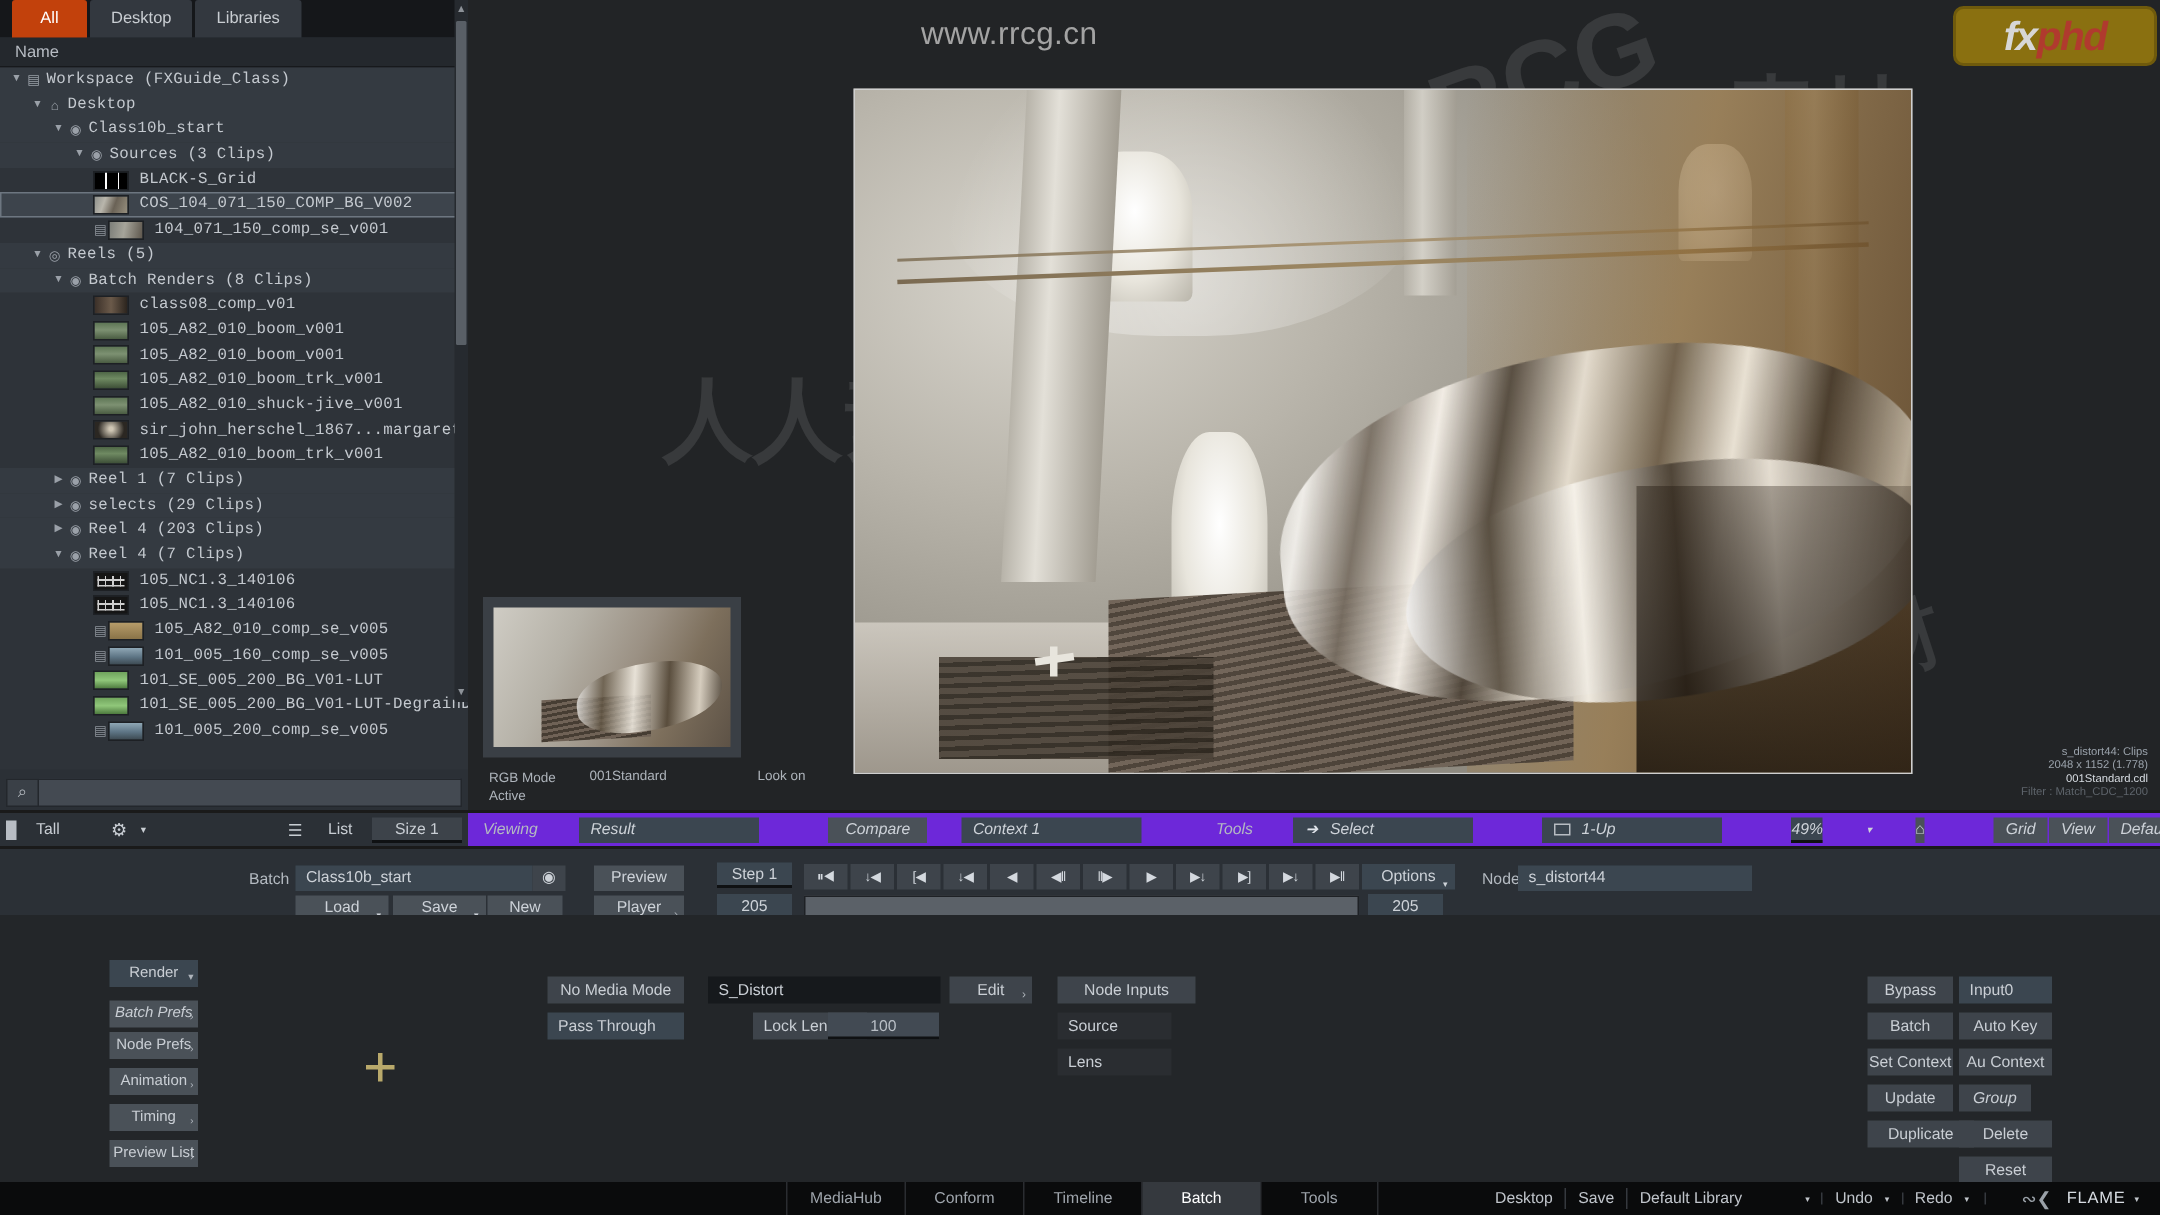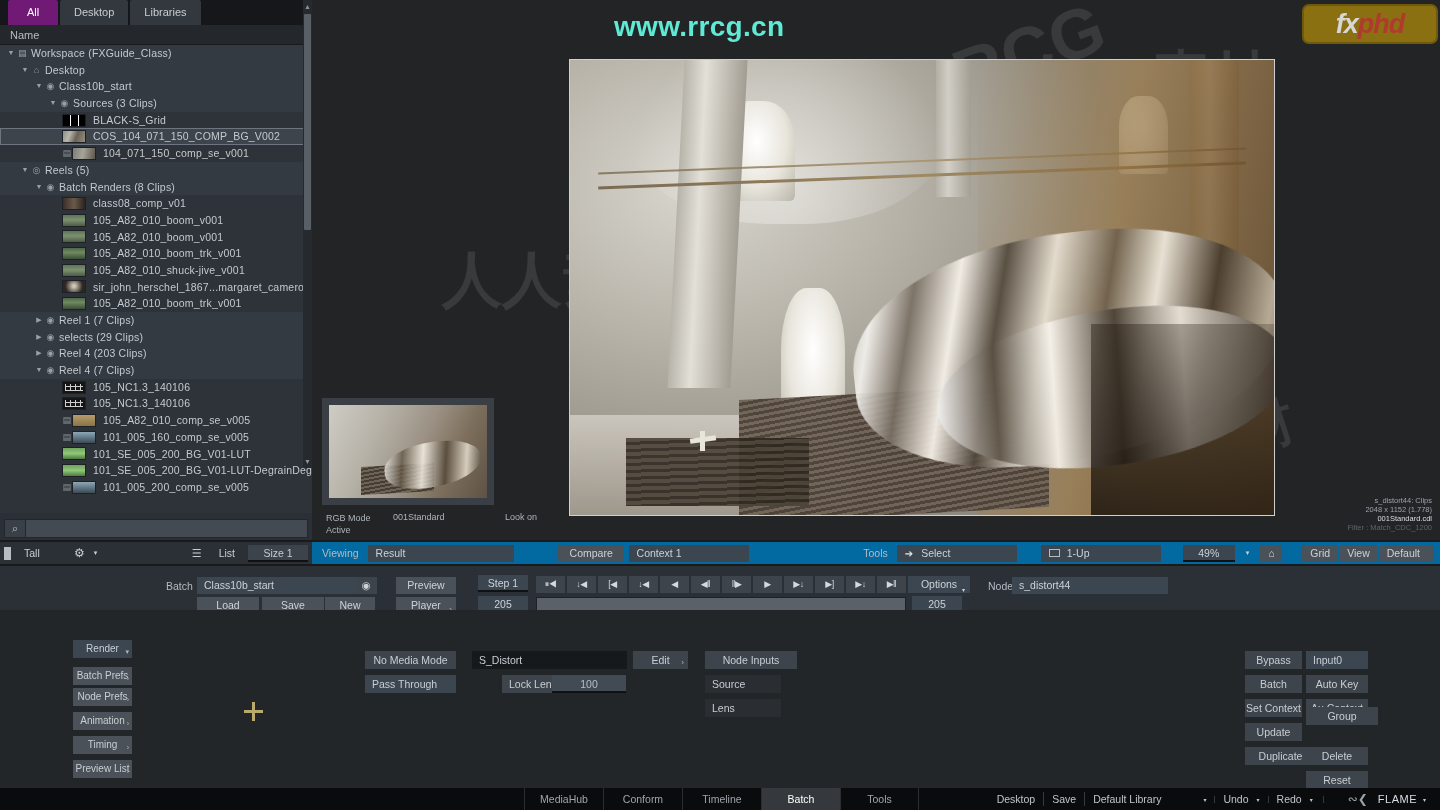--- a/index.html
+++ b/index.html
@@ -16,21 +16,21 @@
   #media-panel {
     position: absolute; left: 0; top: 0; width: 312px; height: 540px;
     background: #2b3036;
   }
   .mp-tabs { display: flex; height: 25px; background: #15171a; padding-left: 8px; gap: 2px; }
   .mp-tab {
     min-width: 50px; padding: 0 14px; height: 25px; line-height: 25px;
     font-size: 11px; color: #c9cdd2; text-align: center;
     background: #33383f; border-top-left-radius: 2px; border-top-right-radius: 2px;
   }
-  .mp-tab.active { background: #701a75; color: #ffffff; }
+  .mp-tab.active { background: #c2410c; color: #ffffff; }
   .mp-namebar {
     height: 20px; background: #24282d; border-bottom: 1px solid #17191c;
     color: #b8bdc4; font-size: 11px; line-height: 20px; padding-left: 10px;
   }
   .tree {
     position: absolute; top: 45px; left: 0; width: 312px; height: 468px;
     background: #2e3339; overflow: hidden;
   }
   .row {
     position: relative; height: 16.7px; line-height: 16.7px;
@@ -59,21 +59,21 @@
   .th-grid { background: #151515; position: relative; }
   .th-grid::after {
     content:""; position:absolute; inset:2px;
     background:
       repeating-linear-gradient(0deg,#cfcfcf 0 1px,transparent 1px 4px),
       repeating-linear-gradient(90deg,#cfcfcf 0 1px,transparent 1px 5px);
   }
   .th-tan { background: linear-gradient(180deg,#b79d6a,#8a7348); }
   .th-blue { background: linear-gradient(180deg,#8fa7b5 0%,#5d7484 55%,#3d4a52 100%); }
   .th-person { background: radial-gradient(circle at 50% 45%, #cfc6b4 10%, #2b2722 70%); }
-  .lbl { padding-left: 2px; letter-spacing: .2px; }
+  .lbl { padding-left: 2px; letter-spacing: .2px; font-family: Liberation Mono, monospace; }
   .filmico { width:10px; flex:0 0 10px; font-size:9px; color:#8e949b; text-align:center; }
 
   .tree-scroll {
     position: absolute; right: 0; top: 0; width: 9px; height: 468px; background: #262a2f;
   }
   .tree-scroll .knob { position:absolute; left:1px; width:7px; background:#595f66; border-radius:1px; }
   .scroll-arrow { position:absolute; left:1px; width:7px; height:9px; color:#8d9298; font-size:7px; text-align:center; line-height:9px;}
 
   .mp-search {
     position: absolute; top: 518px; left: 4px; width: 304px; height: 20px;
@@ -212,22 +212,22 @@
   }
   .viewer-overlay-text .strong { color: #d8dde3; }
   .viewer-overlay-text .dim { color: #5e646b; }
 
   
   .wm {
     position: absolute; color: rgba(255,255,255,.10);
     font-weight: bold; pointer-events: none; user-select: none;
   }
   .wm-url {
-    position:absolute; left: 614px; top: 11px; font-size: 28px;
-    color: #5eead4; font-weight: 700; letter-spacing: .3px;
+    position:absolute; left: 614px; top: 11px; font-size: 21px;
+    color: #a3a3a3; font-weight: 400; letter-spacing: .3px;
   }
   #fxphd {
     position:absolute; right: 2px; top: 4px; width: 136px; height: 40px;
     background: #8a7010; border: 2px solid #6f5a0c; border-radius: 7px;
     display:flex; align-items:center; justify-content:center;
     font-size: 27px; font-weight: bold; font-style: italic; letter-spacing: -1px;
   }
   #fxphd .fx { color: #d7d7d7; }
   #fxphd .phd { color: #b03a2e; }
 
@@ -255,21 +255,21 @@
   }
   .thumb-meta {
     position:absolute; left:326px; top: 512px; font-size: 9px; color:#aeb4bb; line-height: 12px;
   }
   .thumb-meta2 { position:absolute; left:393px; top: 512px; font-size: 9px; color:#aeb4bb; }
   .thumb-meta3 { position:absolute; left:505px; top: 512px; font-size: 9px; color:#aeb4bb; }
 
   
   #viewing-bar {
     position: absolute; left: 312px; top: 542px; width: 1128px; height: 22px;
-    background: #0369a1; display: flex; align-items: center; padding: 0 6px; gap: 5px;
+    background: #6d28d9; display: flex; align-items: center; padding: 0 6px; gap: 23px; font-style: italic;
   }
   .vb-label { font-size: 10.5px; color: #b4bac1; padding: 0 4px; }
   .vb-field {
     height: 17px; line-height: 17px; font-size: 10.5px; color: #cdd2d8;
     background: #3b4650; padding: 0 8px; text-align: left; min-width: 120px;
   }
   .vb-btn {
     height: 17px; line-height: 17px; font-size: 10.5px; color: #cdd2d8;
     background: #4a5158; padding: 0 12px; text-align: center;
   }
@@ -685,21 +685,21 @@
       <div class="b-num" style="left:912px;top:30px;width:50px;">205</div>
 
       <div class="b-label" style="left:988px;top:14px;">Node</div>
       <div class="b-field" style="left:1012px;top:11px;width:156px;">s_distort44</div>
     </div>
 
     <div id="batch-body">
       <div class="side-btn blue" style="top:30px;">
         <span>Render</span><span class="ar">▾</span>
       </div>
-      <div class="side-btn" style="top:57px;">
+      <div class="side-btn" style="top:57px;font-style:italic;">
         <span>Batch Prefs</span><span class="ar">›</span>
       </div>
       <div class="side-btn" style="top:78px;">
         <span>Node Prefs</span><span class="ar">›</span>
       </div>
       <div class="side-btn" style="top:102px;">
         <span>Animation</span><span class="ar">›</span>
       </div>
       <div class="side-btn" style="top:126px;">
         <span>Timing</span><span class="ar">›</span>
@@ -723,21 +723,21 @@
       <div class="n-btn dark" style="left:705px;top:65px;width:76px;text-align:left;padding-left:7px;">Source</div>
       <div class="n-btn dark" style="left:705px;top:89px;width:76px;text-align:left;padding-left:7px;">Lens</div>
 
       <div class="n-btn" style="left:1245px;top:41px;width:57px;">Bypass</div>
       <div class="n-btn blue" style="left:1306px;top:41px;width:62px;text-align:left;padding-left:7px;">Input0</div>
       <div class="n-btn" style="left:1245px;top:65px;width:57px;">Batch</div>
       <div class="n-btn" style="left:1306px;top:65px;width:62px;">Auto Key</div>
       <div class="n-btn" style="left:1245px;top:89px;width:57px;">Set Context</div>
       <div class="n-btn" style="left:1306px;top:89px;width:62px;">Au Context</div>
       <div class="n-btn" style="left:1245px;top:113px;width:57px;">Update</div>
-      <div class="n-btn" style="left:1306px;top:97px;width:72px;">Group</div>
+      <div class="n-btn" style="left:1306px;top:113px;width:48px;font-style:italic;">Group</div>
       <div class="n-btn" style="left:1245px;top:137px;width:71px;">Duplicate</div>
       <div class="n-btn" style="left:1306px;top:137px;width:62px;">Delete</div>
       <div class="n-btn" style="left:1306px;top:161px;width:62px;">Reset</div>
     </div>
   </div>
 
   <div id="cursor-cross"></div>
 
   <div id="statusbar">
 

